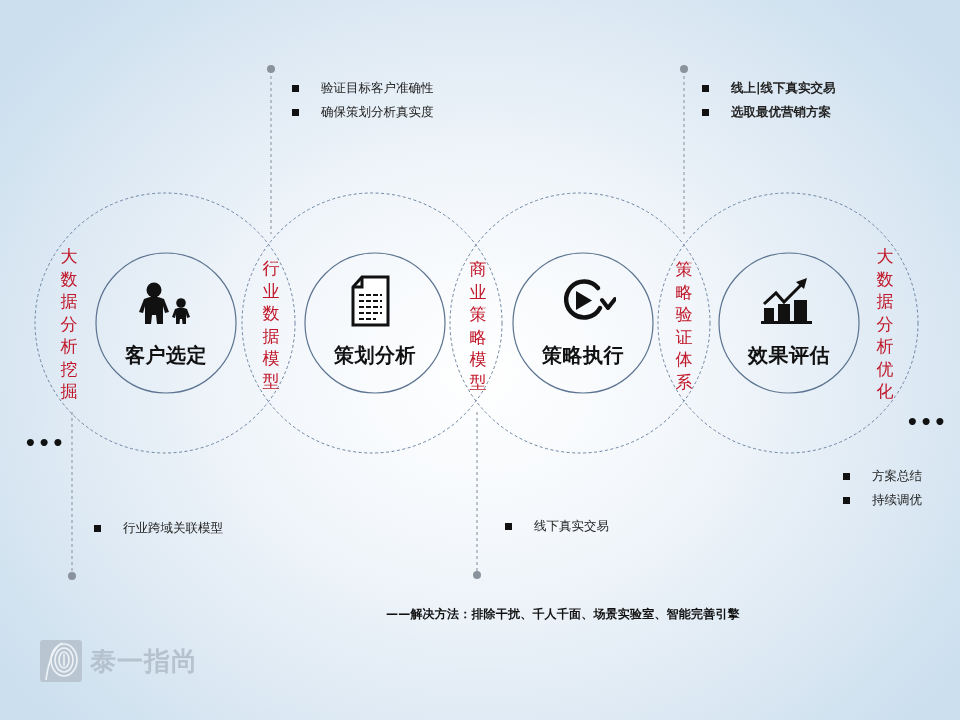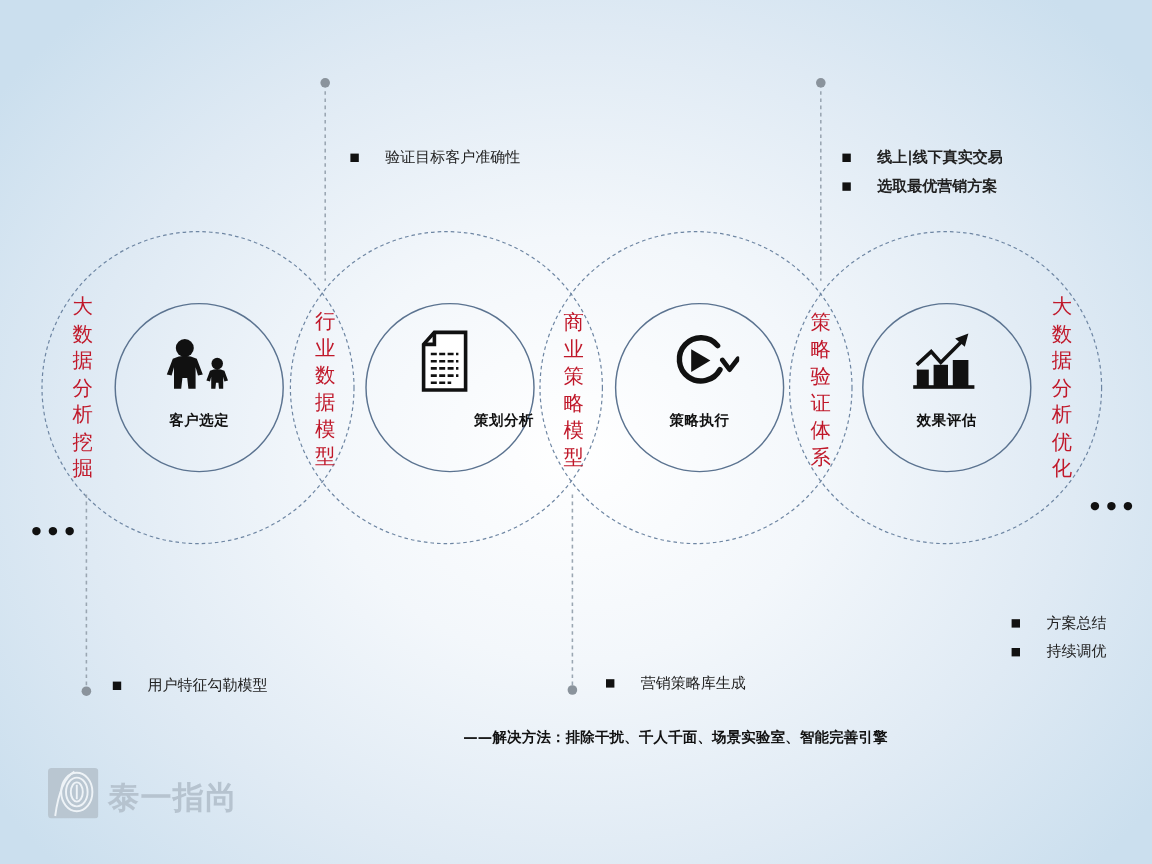--- a/index.html
+++ b/index.html
@@ -5,38 +5,38 @@
   html, body { margin: 0; padding: 0; }
   body {
     width: 960px; height: 720px; overflow: hidden; position: relative;
     font-family: "DejaVu Sans", "Liberation Sans", sans-serif;
     background: radial-gradient(ellipse 62% 70% at 50% 52%, #ffffff 0%, #f3f7fb 35%, #dfeaf4 70%, #cbdfee 100%);
   }
   .abs { position: absolute; }
   svg.layer { position: absolute; left: 0; top: 0; }
   .stage-label {
     position: absolute; width: 140px; text-align: center;
-    font-size: 12px; font-weight: bold; color: #111;
+    font-size: 20px; font-weight: bold; color: #111;
     letter-spacing: 0.5px;
   }
   .vtext {
     position: absolute; width: 22px; text-align: center;
     font-family: "DejaVu Serif", "Liberation Serif", serif;
     font-size: 17px; color: #c0182a; line-height: 22.5px;
     word-break: break-all;
   }
-  .bullets { position: absolute; font-size: 12.5px; color: #222; margin-top: 43px; }
+  .bullets { position: absolute; font-size: 12.5px; color: #222; }
   .bullet-row { display: flex; align-items: center; height: 24px; }
   .sq { width: 7px; height: 7px; background: #111; margin-right: 22px; flex: none; }
   .dots { position: absolute; font-size: 20px; font-weight: bold; color: #111; letter-spacing: 1px; line-height: 10px; }
   .solution {
     position: absolute; left: 386px; top: 606px;
     font-size: 12px; font-weight: bold; color: #111; letter-spacing: 0.2px;
   }
-  .logo { position: absolute; left: 40px; top: 640px; display: flex; align-items: flex-end; }
+  .logo { position: absolute; left: 40px; top: 640px; display: flex; align-items: center; }
   .logo-text { font-size: 26px; font-weight: bold; color: #b6c3cf; margin-left: 8px; letter-spacing: 1px; }
 </style>
 </head>
 <body>
 
 <svg class="layer" width="960" height="720">
 
   <g fill="none" stroke="#6e86a3" stroke-width="1" stroke-dasharray="3,2.5">
     <circle cx="165" cy="323" r="130"></circle>
     <circle cx="372" cy="323" r="130"></circle>
@@ -79,21 +79,21 @@
   <path d="M12 2 L38 2 L38 50 L3 50 L3 12 Z" fill="#fff" stroke="#111" stroke-width="3" stroke-linejoin="miter"></path>
   <path d="M12 2 L12 12 L3 12" fill="none" stroke="#111" stroke-width="3"></path>
   <g stroke="#111" stroke-width="2.2" stroke-dasharray="5,2">
     <line x1="9" y1="20" x2="32" y2="20"></line>
     <line x1="9" y1="26" x2="32" y2="26"></line>
     <line x1="9" y1="32" x2="32" y2="32"></line>
     <line x1="9" y1="38" x2="32" y2="38"></line>
     <line x1="9" y1="44" x2="26" y2="44"></line>
   </g>
 </svg>
-<div class="stage-label" style="left:305px;top:342px;text-align:right;">策划分析</div>
+<div class="stage-label" style="left:305px;top:342px;">策划分析</div>
 
 <svg class="abs" style="left:560px;top:278px;" width="56" height="48" viewBox="0 0 56 48">
   <path d="M40 30 A18 18 0 1 1 38 10" fill="none" stroke="#111" stroke-width="4.5" stroke-linecap="round"></path>
   <path d="M42 22 L48 30 L55 21" fill="none" stroke="#111" stroke-width="4" stroke-linecap="round" stroke-linejoin="round"></path>
   <path d="M16 13 L32 22.5 L16 32 Z" fill="#111"></path>
 </svg>
 <div class="stage-label" style="left:513px;top:342px;">策略执行</div>
 
 <svg class="abs" style="left:760px;top:276px;" width="56" height="50" viewBox="0 0 56 50">
   <g fill="#111">
@@ -112,44 +112,48 @@
 
 <div class="vtext" style="left:260px;top:257px;">行业数据模型</div>
 <div class="vtext" style="left:467px;top:258px;">商业策略模型</div>
 <div class="vtext" style="left:673px;top:258px;">策略验证体系</div>
 
 <div class="bullets" style="left:292px;top:76px;">
   <div class="bullet-row">
       <span class="sq"></span>
       <span>验证目标客户准确性</span>
     </div>
+  <div class="bullet-row">
+      <span class="sq"></span>
+      <span>确保策划分析真实度</span>
+    </div>
 </div>
 
 <div class="bullets" style="left:702px;top:76px;font-weight:bold;">
   <div class="bullet-row">
       <span class="sq"></span>
       <span>线上|线下真实交易</span>
     </div>
   <div class="bullet-row">
       <span class="sq"></span>
       <span>选取最优营销方案</span>
     </div>
 </div>
 
 <div class="bullets" style="left:94px;top:516px;">
   <div class="bullet-row">
       <span class="sq"></span>
-      <span>用户特征勾勒模型</span>
+      <span>行业跨域关联模型</span>
     </div>
 </div>
 
 <div class="bullets" style="left:505px;top:514px;">
   <div class="bullet-row">
       <span class="sq"></span>
-      <span>营销策略库生成</span>
+      <span>线下真实交易</span>
     </div>
 </div>
 
 <div class="bullets" style="left:843px;top:464px;">
   <div class="bullet-row">
       <span class="sq"></span>
       <span>方案总结</span>
     </div>
   <div class="bullet-row">
       <span class="sq"></span>

